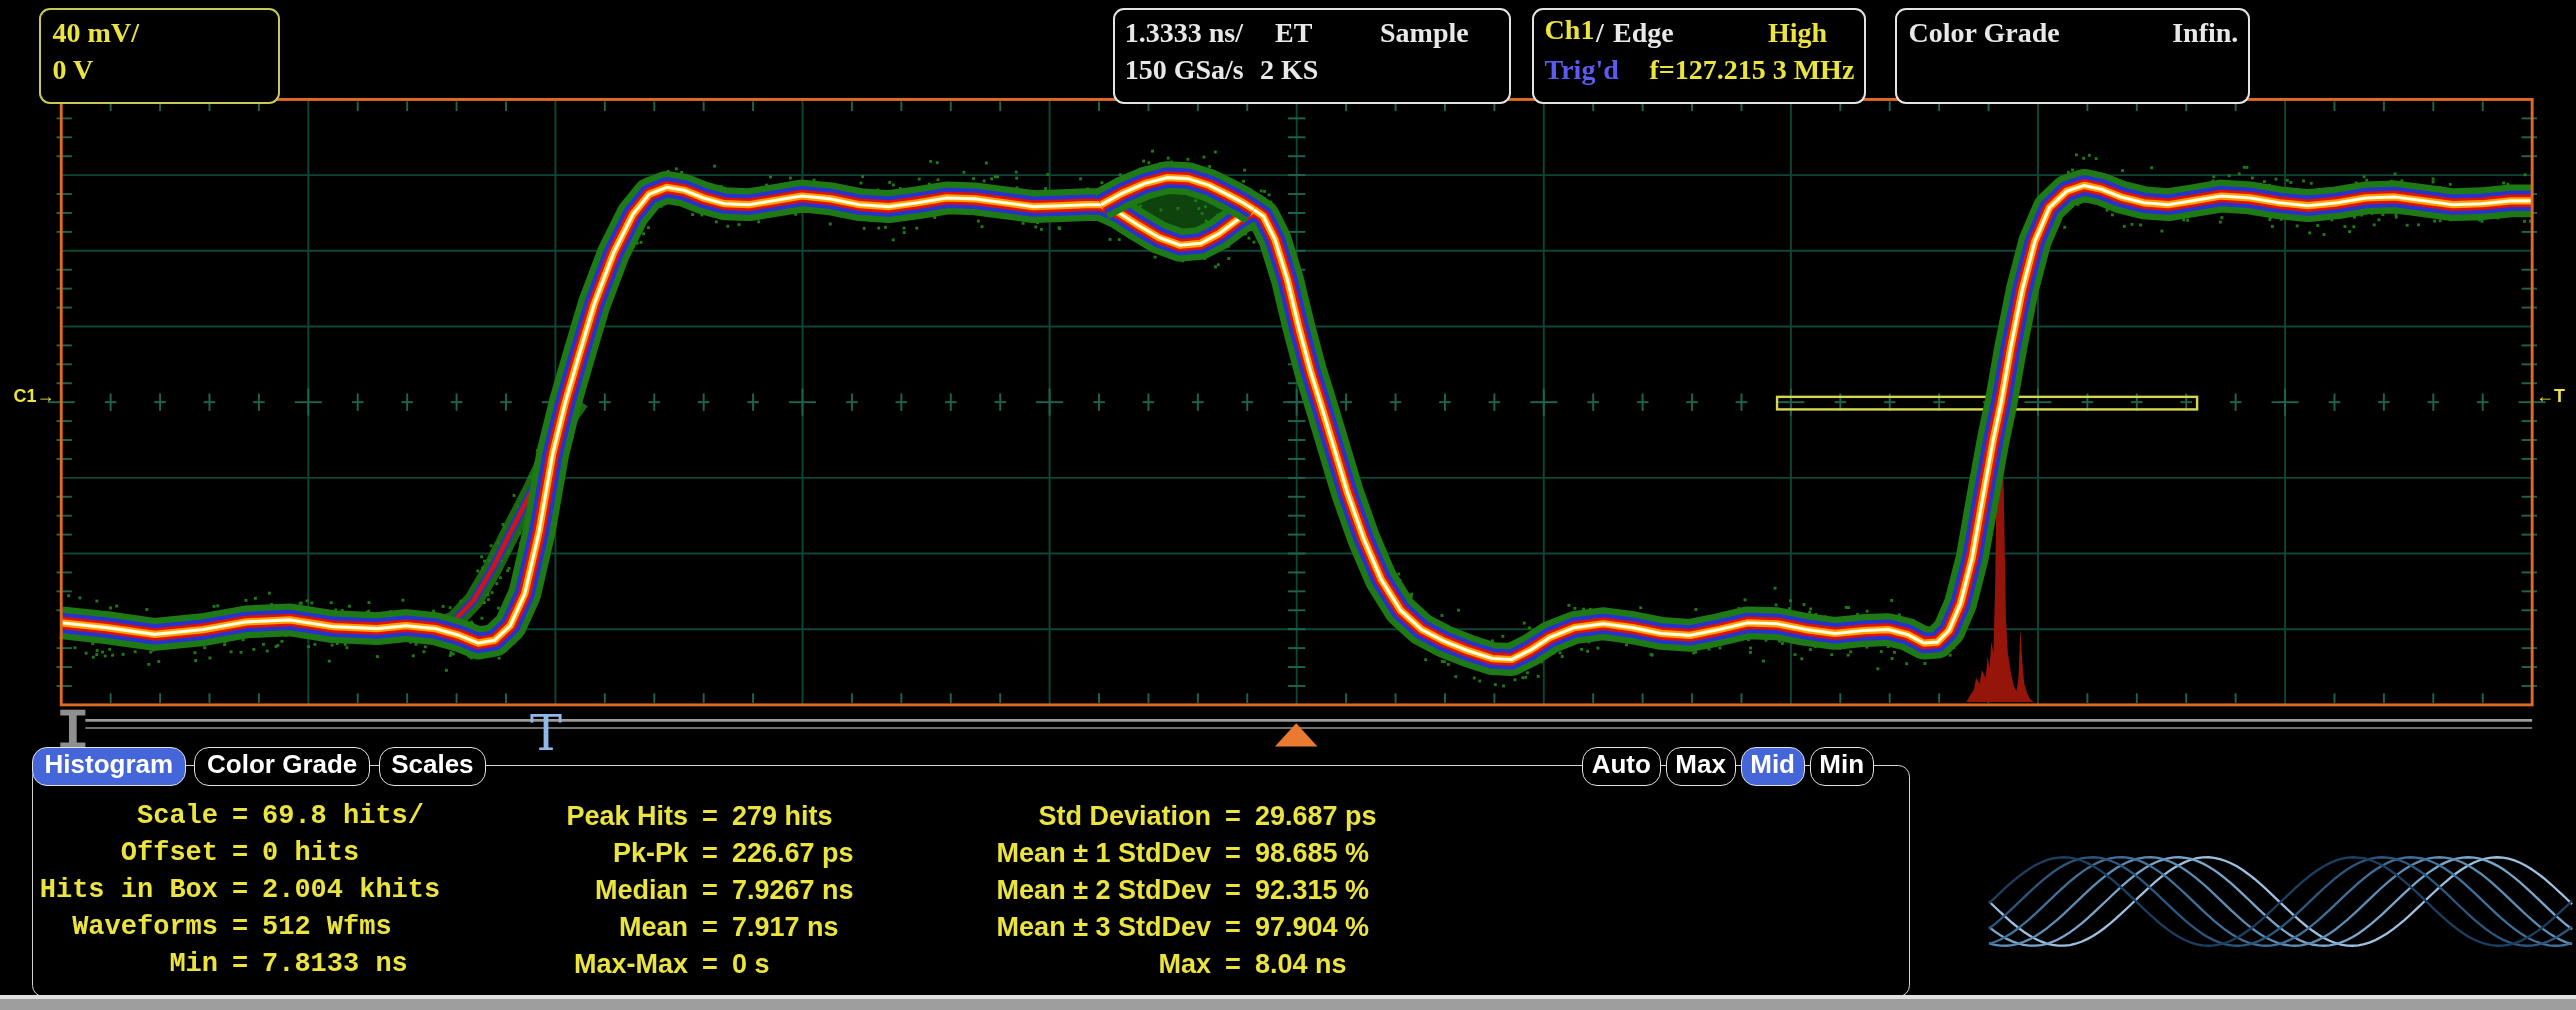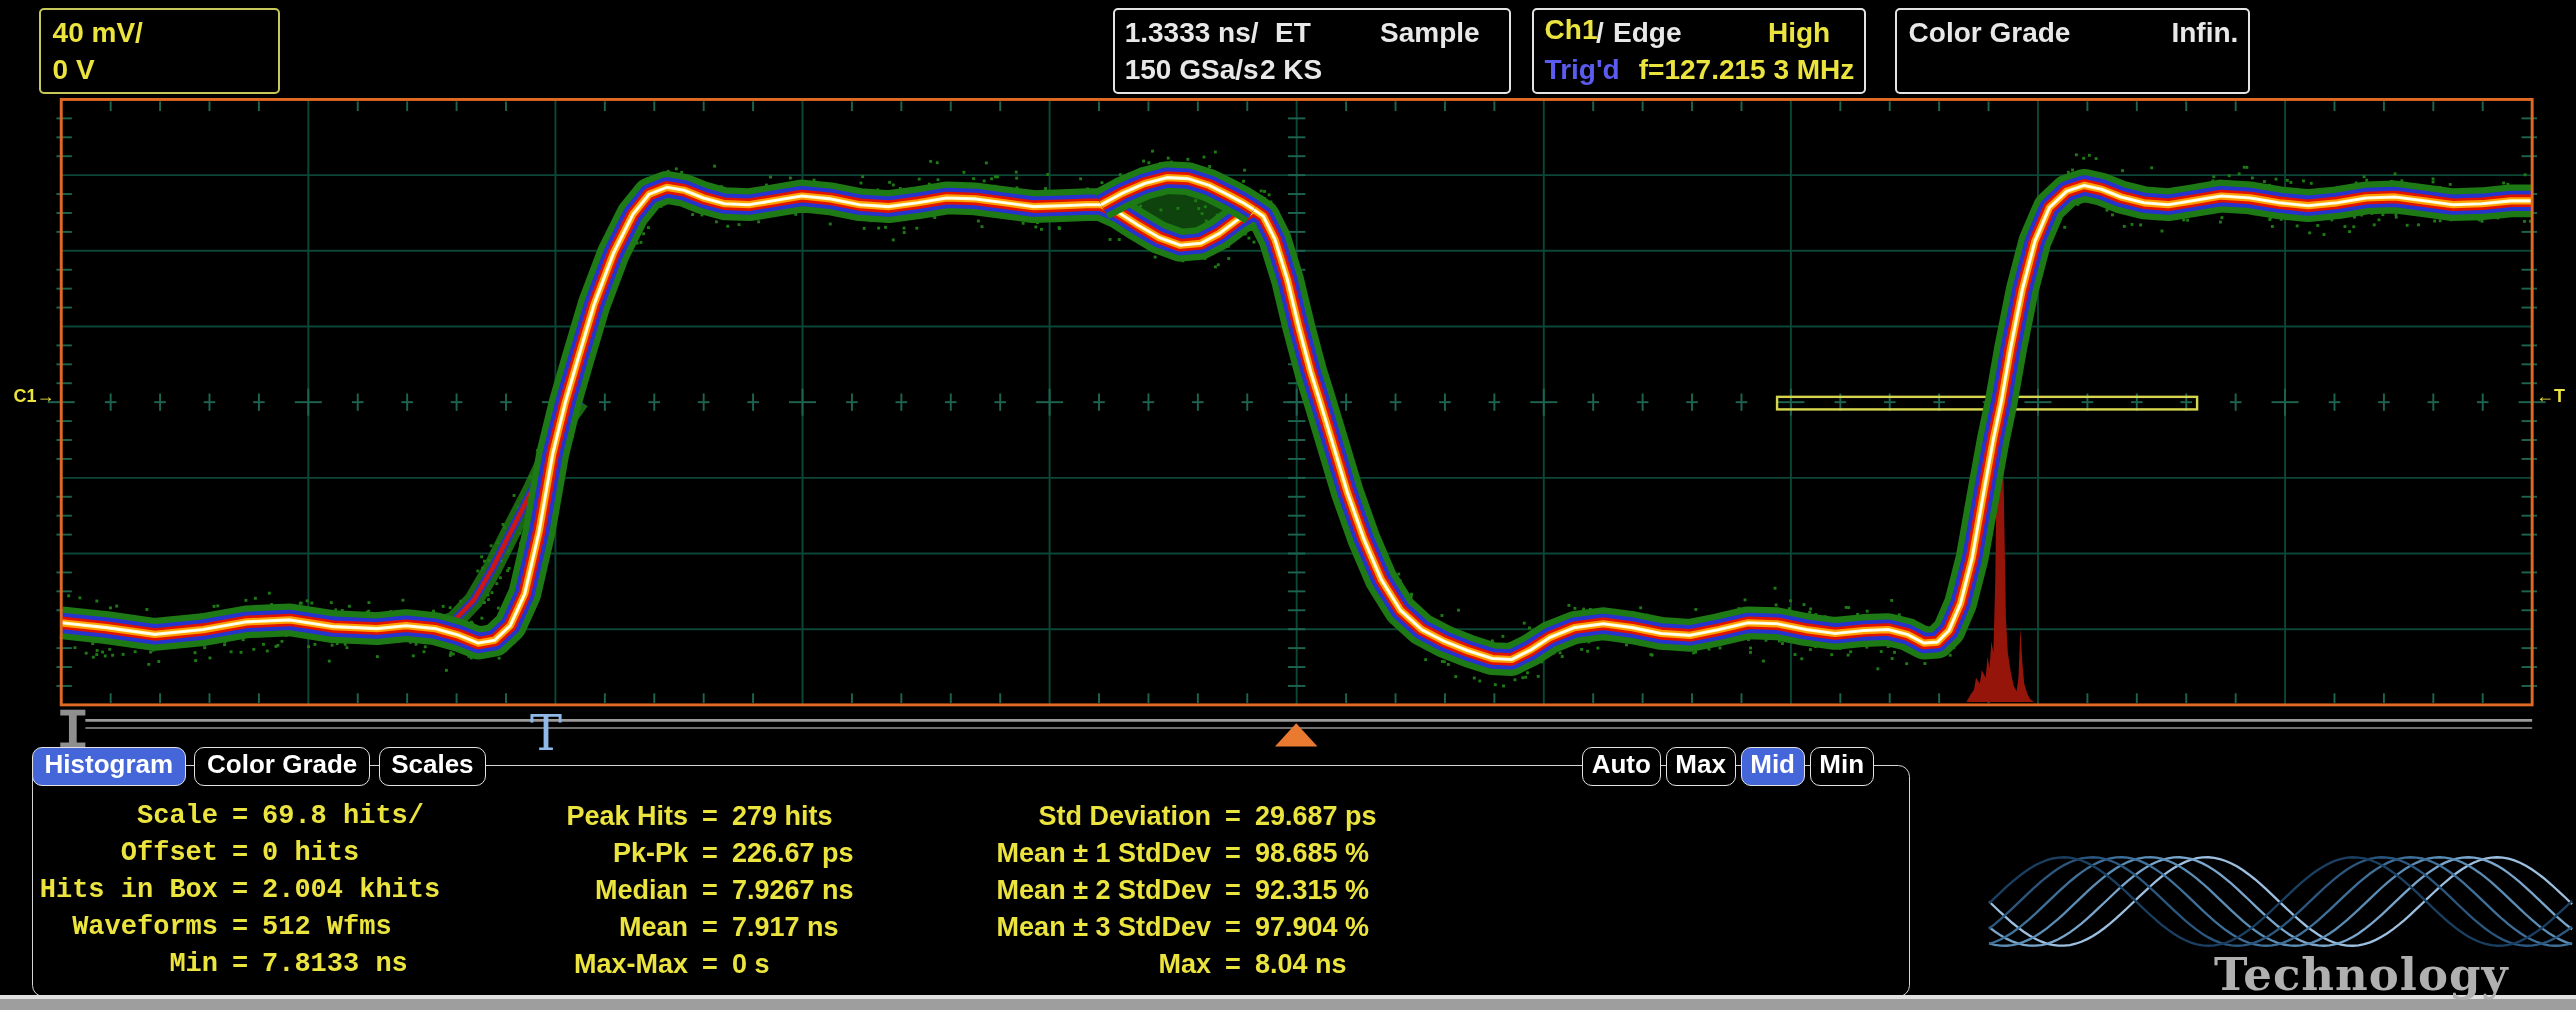--- a/index.html
+++ b/index.html
@@ -1,40 +1,40 @@
 <!DOCTYPE html>
 <html><head>
 <meta charset="utf-8">
 <style>
   html,body{margin:0;padding:0;background:#000;}
   body{width:2576px;height:1010px;position:relative;overflow:hidden;
        font-family:"Liberation Sans",sans-serif;}
   
-  .hdr-box{position:absolute;top:7.7px;height:86px;box-sizing:border-box;
-           border:2.9px solid #e4e4e4;border-radius:5px;background:#000;z-index:2;}
+  .hdr-box{position:absolute;top:7.7px;height:96px;box-sizing:border-box;
+           border:2.9px solid #e4e4e4;border-radius:11px;background:#000;z-index:2;font-family:Liberation Serif, serif;}
   .hdr-box span{position:absolute;font-weight:bold;font-size:28px;white-space:pre;line-height:31px;}
   #channel-box{left:39px;width:241px;border:2.9px solid #c8c85a;}
   #timebase-box{left:1113px;width:398px;}
   #trigger-box{left:1532px;width:334px;}
   #grade-box{left:1895px;width:355px;}
   .yel{color:#ece43e;} .wht{color:#e8e8e8;} .blu{color:#5b5bf0;}
   
   #scope{position:absolute;left:0;top:0;z-index:1;}
   
   .plot-label{position:absolute;font-weight:bold;font-size:18px;color:#ece43e;z-index:2;white-space:pre;}
   #trig-time-marker{position:absolute;left:530px;top:709px;z-index:2;color:#8fb9e8;
       font-family:"DejaVu Serif",serif;font-size:48px;line-height:48px;}
   
   #panel{position:absolute;left:32px;top:765px;width:1878px;height:232px;box-sizing:border-box;
          border:1.9px solid #d4d4d4;border-radius:11.6px;background:#000;z-index:1;}
   #bottom-line{position:absolute;left:0;top:995px;width:2576px;height:3.9px;background:#e0e0e0;z-index:1;}
   #bottom-strip{position:absolute;left:0;top:999px;width:2576px;height:11.6px;background:#9e9e9e;z-index:1;}
   #tabs,#viewbtns{position:absolute;top:747px;display:flex;gap:8.7px;z-index:3;}
   #tabs{left:32px;} #viewbtns{left:1582px;gap:5px;}
-  .tab{height:39px;box-sizing:border-box;border:1.9px solid #e2e2e2;border-radius:10px;background:#000;
+  .tab{height:39px;box-sizing:border-box;border:1.9px solid #e2e2e2;border-radius:15px;background:#000;
        color:#fff;font-weight:bold;font-size:26px;line-height:33px;padding:0 11.6px;white-space:pre;}
   .tab.active{background:#4566d8;}
   .vb{padding:0 8.7px;}
   .sg{position:absolute;top:798px;display:grid;grid-auto-rows:37px;z-index:2;
       color:#ece43e;font-weight:bold;font-size:27px;line-height:37px;}
   .sg span{white-space:pre;}
   .sg .lbl{text-align:right;}
   .sg .eq{text-align:center;}
   
   #logo{position:absolute;left:1988px;top:734px;width:588px;height:270px;z-index:2;}
@@ -1391,15 +1391,14 @@
 
 <div id="logo">
   <svg id="logo-waves" width="588" height="127" viewBox="0 0 609 132">
       <path d="M0,66.0 L6,71.7 L12,77.4 L18,82.8 L24,88.1 L30,92.9 L36,97.4 L42,101.3 L48,104.7 L54,107.5 L60,109.7 L66,111.1 L72,111.9 L78,111.9 L84,111.3 L90,109.9 L96,107.8 L102,105.1 L108,101.8 L114,97.9 L120,93.5 L126,88.7 L132,83.6 L138,78.1 L144,72.5 L150,66.8 L156,61.0 L162,55.4 L168,49.9 L174,44.6 L180,39.7 L186,35.2 L192,31.2 L198,27.7 L204,24.8 L210,22.6 L216,21.0 L222,20.2 L228,20.0 L234,20.6 L240,21.9 L246,23.9 L252,26.5 L258,29.7 L264,33.5 L270,37.9 L276,42.6 L282,47.7 L288,53.1 L294,58.8 L300,64.5 L306,70.2 L312,75.9 L318,81.4 L324,86.7 L330,91.7 L336,96.2 L342,100.3 L348,103.9 L354,106.8 L360,109.1 L366,110.8 L372,111.8 L378,112.0 L384,111.5 L390,110.3 L396,108.4 L402,105.9 L408,102.7 L414,99.0 L420,94.7 L426,90.0 L432,85.0 L438,79.6 L444,74.0 L450,68.3 L456,62.5 L462,56.9 L468,51.3 L474,46.0 L480,41.0 L486,36.4 L492,32.2 L498,28.6 L504,25.5 L510,23.1 L516,21.4 L522,20.3 L528,20.0 L534,20.4 L540,21.5 L546,23.3 L552,25.7 L558,28.8 L564,32.5 L570,36.7 L576,41.3 L582,46.3 L588,51.7 L594,57.3 L600,62.9 L606,68.7" fill="none" stroke="#9dc0e0" stroke-width="2.4"></path>
       <path d="M0,92.7 L6,97.2 L12,101.2 L18,104.6 L24,107.4 L30,109.6 L36,111.1 L42,111.9 L48,111.9 L54,111.3 L60,110.0 L66,107.9 L72,105.2 L78,101.9 L84,98.1 L90,93.7 L96,88.9 L102,83.8 L108,78.3 L114,72.7 L120,67.0 L126,61.3 L132,55.6 L138,50.1 L144,44.8 L150,39.9 L156,35.4 L162,31.3 L168,27.8 L174,24.9 L180,22.7 L186,21.1 L192,20.2 L198,20.0 L204,20.6 L210,21.8 L216,23.8 L222,26.4 L228,29.6 L234,33.4 L240,37.7 L246,42.4 L252,47.5 L258,52.9 L264,58.5 L270,64.2 L276,70.0 L282,75.7 L288,81.2 L294,86.5 L300,91.5 L306,96.0 L312,100.2 L318,103.7 L324,106.7 L330,109.1 L336,110.7 L342,111.7 L348,112.0 L354,111.5 L360,110.4 L366,108.5 L372,106.0 L378,102.9 L384,99.2 L390,94.9 L396,90.2 L402,85.2 L408,79.8 L414,74.2 L420,68.5 L426,62.8 L432,57.1 L438,51.5 L444,46.2 L450,41.2 L456,36.5 L462,32.4 L468,28.7 L474,25.6 L480,23.2 L486,21.4 L492,20.4 L498,20.0 L504,20.4 L510,21.4 L516,23.2 L522,25.6 L528,28.7 L534,32.3 L540,36.5 L546,41.1 L552,46.1 L558,51.5 L564,57.0 L570,62.7 L576,68.5 L582,74.2 L588,79.8 L594,85.1 L600,90.2 L606,94.9" fill="none" stroke="#7aa6cc" stroke-width="2.4"></path>
       <path d="M0,109.5 L6,111.0 L12,111.8 L18,112.0 L24,111.3 L30,110.0 L36,108.0 L42,105.4 L48,102.1 L54,98.2 L60,93.9 L66,89.1 L72,84.0 L78,78.6 L84,72.9 L90,67.2 L96,61.5 L102,55.8 L108,50.3 L114,45.0 L120,40.1 L126,35.6 L132,31.5 L138,28.0 L144,25.0 L150,22.7 L156,21.1 L162,20.2 L168,20.0 L174,20.5 L180,21.8 L186,23.7 L192,26.3 L198,29.5 L204,33.2 L210,37.5 L216,42.2 L222,47.3 L228,52.7 L234,58.3 L240,64.0 L246,69.8 L252,75.4 L258,81.0 L264,86.3 L270,91.3 L276,95.9 L282,100.0 L288,103.6 L294,106.6 L300,109.0 L306,110.7 L312,111.7 L318,112.0 L324,111.6 L330,110.4 L336,108.6 L342,106.1 L348,103.0 L354,99.3 L360,95.1 L366,90.4 L372,85.4 L378,80.0 L384,74.5 L390,68.7 L396,63.0 L402,57.3 L408,51.7 L414,46.4 L420,41.4 L426,36.7 L432,32.5 L438,28.8 L444,25.8 L450,23.3 L456,21.5 L462,20.4 L468,20.0 L474,20.3 L480,21.4 L486,23.1 L492,25.5 L498,28.5 L504,32.2 L510,36.3 L516,40.9 L522,45.9 L528,51.3 L534,56.8 L540,62.5 L546,68.2 L552,73.9 L558,79.5 L564,84.9 L570,90.0 L576,94.7 L582,99.0 L588,102.7 L594,105.9 L600,108.4 L606,110.3" fill="none" stroke="#5a8cb4" stroke-width="2.4"></path>
       <path d="M0,110.1 L6,108.1 L12,105.5 L18,102.2 L24,98.4 L30,94.1 L36,89.3 L42,84.2 L48,78.8 L54,73.2 L60,67.5 L66,61.7 L72,56.0 L78,50.5 L84,45.2 L90,40.3 L96,35.7 L102,31.6 L108,28.1 L114,25.1 L120,22.8 L126,21.2 L132,20.2 L138,20.0 L144,20.5 L150,21.7 L156,23.6 L162,26.1 L168,29.3 L174,33.1 L180,37.3 L186,42.0 L192,47.1 L198,52.5 L204,58.1 L210,63.8 L216,69.5 L222,75.2 L228,80.8 L234,86.1 L240,91.1 L246,95.7 L252,99.8 L258,103.5 L264,106.5 L270,108.9 L276,110.6 L282,111.7 L288,112.0 L294,111.6 L300,110.5 L306,108.7 L312,106.2 L318,103.1 L324,99.5 L330,95.3 L336,90.6 L342,85.6 L348,80.2 L354,74.7 L360,69.0 L366,63.2 L372,57.5 L378,52.0 L384,46.6 L390,41.6 L396,36.9 L402,32.7 L408,29.0 L414,25.9 L420,23.4 L426,21.6 L432,20.4 L438,20.0 L444,20.3 L450,21.3 L456,23.0 L462,25.4 L468,28.4 L474,32.0 L480,36.1 L486,40.7 L492,45.7 L498,51.0 L504,56.6 L510,62.3 L516,68.0 L522,73.7 L528,79.3 L534,84.7 L540,89.8 L546,94.5 L552,98.8 L558,102.6 L564,105.8 L570,108.3 L576,110.2 L582,111.5 L588,112.0 L594,111.8 L600,110.9 L606,109.2" fill="none" stroke="#3f7099" stroke-width="2.4"></path>
       <path d="M0,94.3 L6,89.5 L12,84.4 L18,79.0 L24,73.4 L30,67.7 L36,61.9 L42,56.3 L48,50.7 L54,45.4 L60,40.5 L66,35.9 L72,31.8 L78,28.2 L84,25.2 L90,22.9 L96,21.2 L102,20.3 L108,20.0 L114,20.5 L120,21.6 L126,23.5 L132,26.0 L138,29.2 L144,32.9 L150,37.1 L156,41.8 L162,46.9 L168,52.3 L174,57.8 L180,63.6 L186,69.3 L192,75.0 L198,80.5 L204,85.9 L210,90.9 L216,95.5 L222,99.7 L228,103.3 L234,106.4 L240,108.8 L246,110.6 L252,111.6 L258,112.0 L264,111.6 L270,110.6 L276,108.8 L282,106.3 L288,103.3 L294,99.6 L300,95.4 L306,90.8 L312,85.8 L318,80.5 L324,74.9 L330,69.2 L336,63.5 L342,57.8 L348,52.2 L354,46.8 L360,41.8 L366,37.1 L372,32.8 L378,29.1 L384,26.0 L390,23.5 L396,21.6 L402,20.5 L408,20.0 L414,20.3 L420,21.3 L426,22.9 L432,25.3 L438,28.3 L444,31.9 L450,36.0 L456,40.5 L462,45.5 L468,50.8 L474,56.3 L480,62.0 L486,67.8 L492,73.5 L498,79.1 L504,84.5 L510,89.6 L516,94.3 L522,98.6 L528,102.4 L534,105.6 L540,108.2 L546,110.2 L552,111.4 L558,112.0 L564,111.8 L570,110.9 L576,109.3 L582,107.1 L588,104.2 L594,100.6 L600,96.6 L606,92.1" fill="none" stroke="#2b567e" stroke-width="2.4"></path>
       <path d="M0,67.9 L6,62.2 L12,56.5 L18,50.9 L24,45.6 L30,40.7 L36,36.1 L42,31.9 L48,28.4 L54,25.4 L60,23.0 L66,21.3 L72,20.3 L78,20.0 L84,20.4 L90,21.6 L96,23.4 L102,25.9 L108,29.0 L114,32.7 L120,37.0 L126,41.6 L132,46.7 L138,52.0 L144,57.6 L150,63.3 L156,69.1 L162,74.8 L168,80.3 L174,85.7 L180,90.7 L186,95.3 L192,99.5 L198,103.2 L204,106.3 L210,108.7 L216,110.5 L222,111.6 L228,112.0 L234,111.7 L240,110.6 L246,108.9 L252,106.5 L258,103.4 L264,99.8 L270,95.6 L276,91.0 L282,86.0 L288,80.7 L294,75.1 L300,69.4 L306,63.7 L312,58.0 L318,52.4 L324,47.0 L330,41.9 L336,37.2 L342,33.0 L348,29.3 L354,26.1 L360,23.6 L366,21.7 L372,20.5 L378,20.0 L384,20.3 L390,21.2 L396,22.9 L402,25.2 L408,28.1 L414,31.7 L420,35.8 L426,40.4 L432,45.3 L438,50.6 L444,56.1 L450,61.8 L456,67.5 L462,73.3 L468,78.9 L474,84.3 L480,89.4 L486,94.2 L492,98.5 L498,102.3 L504,105.5 L510,108.1 L516,110.1 L522,111.4 L528,112.0 L534,111.8 L540,111.0 L546,109.4 L552,107.2 L558,104.3 L564,100.8 L570,96.8 L576,92.3 L582,87.4 L588,82.1 L594,76.6 L600,71.0 L606,65.2" fill="none" stroke="#1b3f61" stroke-width="2.4"></path>
     </svg>
-  <div id="logo-sub">Technology</div>
 </div>
 
 
 </body></html>

